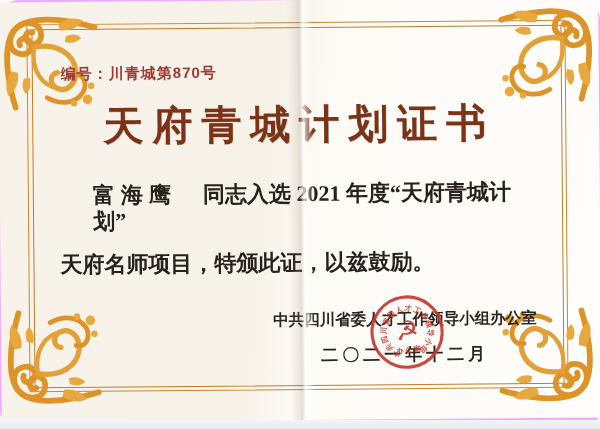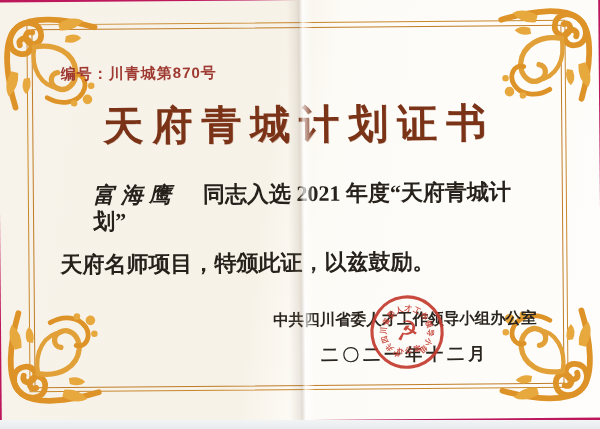--- a/index.html
+++ b/index.html
@@ -3,21 +3,21 @@
 <meta charset="utf-8">
 <style>
   html,body{margin:0;padding:0;}
   body{
     width:600px;height:429px;overflow:hidden;
     background:#ffffff;
     font-family:"Liberation Serif", serif;
     position:relative;
   }
   .photo{
-    position:absolute;inset:0;background:#be185d;
+    position:absolute;inset:0;background:#f0abfc;border-radius:19px;
   }
   .photo-edge-strip{
     position:absolute;left:0;right:0;bottom:0;height:9px;
     background:linear-gradient(180deg,#f2f4f5,#e7ebee);
   }
   
   .cert{
     position:absolute;left:0;top:0;right:0;bottom:9px;
     transform:rotate(-0.5deg);
     transform-origin:50% 50%;
@@ -61,21 +61,20 @@
     letter-spacing:9px;
     text-shadow:0.5px 0.5px 0 rgba(123,51,24,0.35);
   }
   .body-block{
     position:absolute;left:60px;top:181px;width:482px;
     font-size:22px;font-weight:bold;color:#26211b;line-height:26px;
   }
   .body-line1{padding-left:33px;margin-bottom:17px;}
   .recipient{
     letter-spacing:6px;margin-right:26px;
-    font-style:italic;
   }
   .footer-issuer{
     position:absolute;left:258px;top:310px;width:292px;
     text-align:center;font-size:15.5px;font-weight:bold;color:#2a241e;
   }
   .footer-date{
     position:absolute;left:258px;top:344px;width:292px;
     text-align:center;font-size:17px;font-weight:bold;color:#2a241e;
     letter-spacing:4px;
   }

